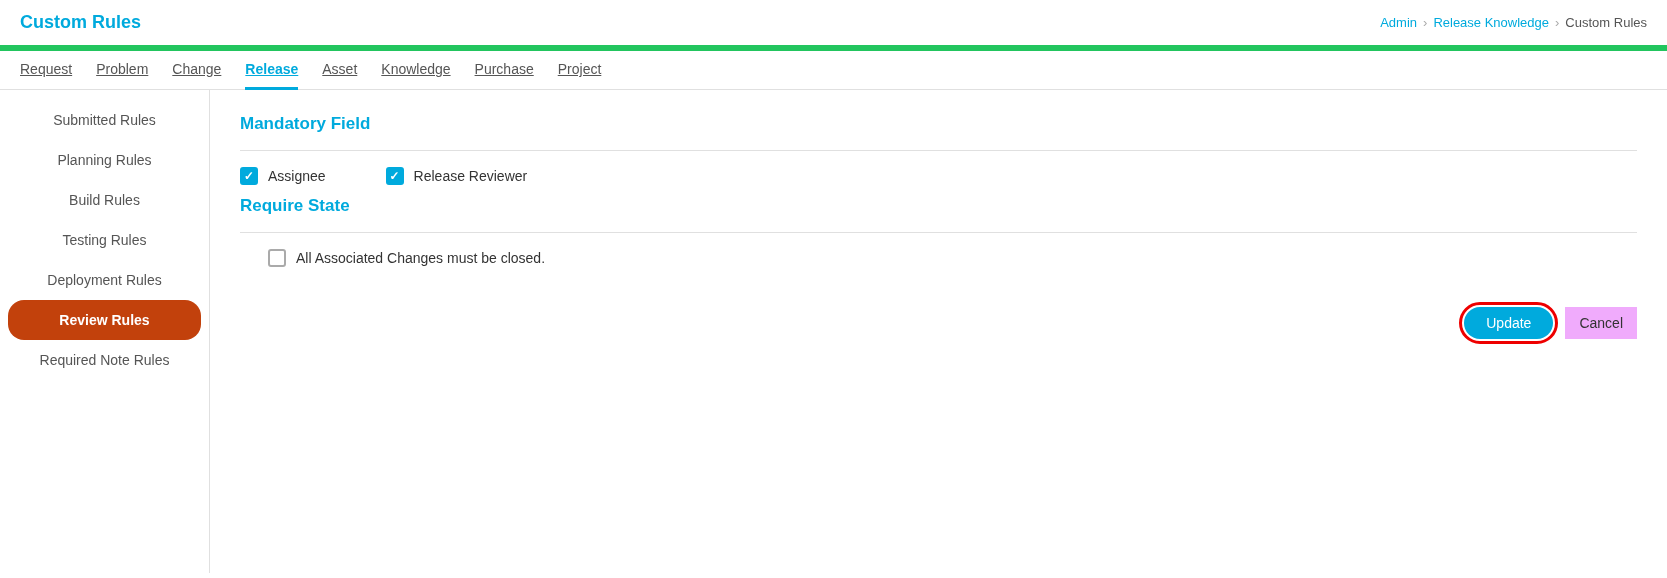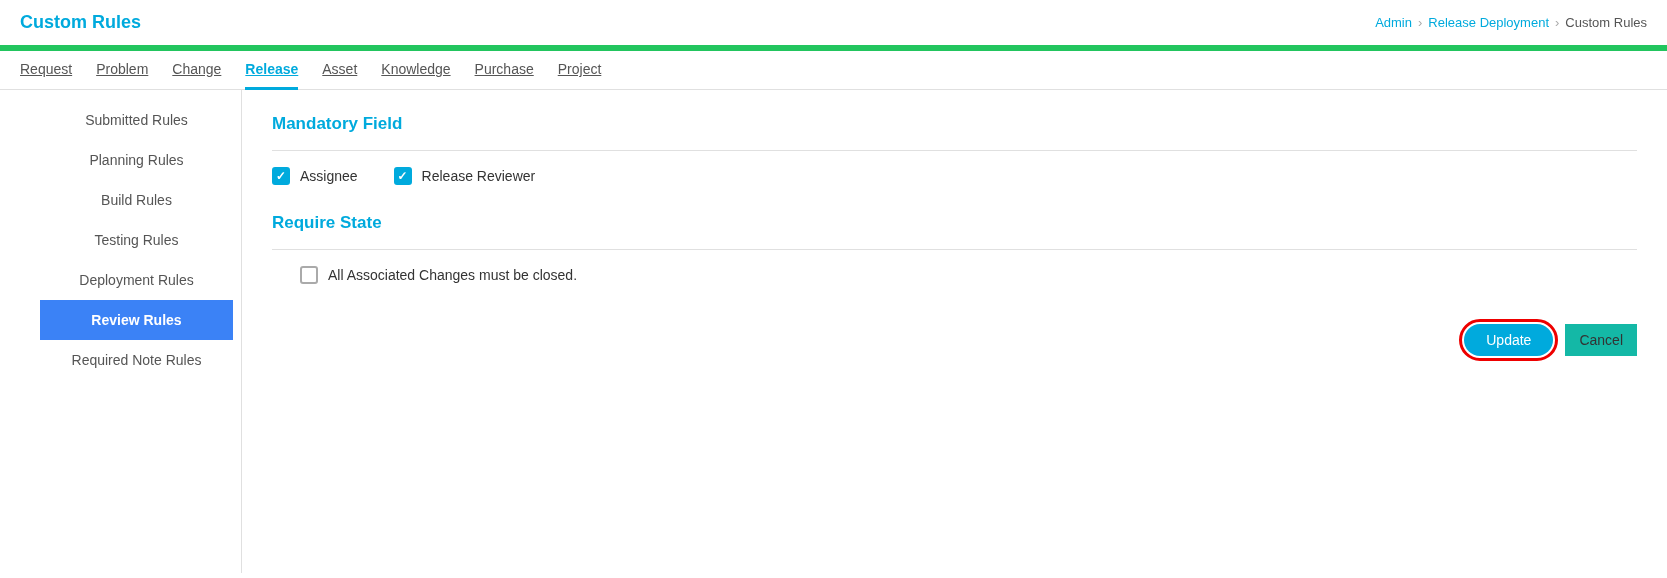--- a/index.html
+++ b/index.html
@@ -48,42 +48,41 @@
     .tab-item.active {
       color: #00aadd;
       border-bottom: 3px solid #00aadd;
       font-weight: bold;
     }
 
     
     .main-layout {
       display: flex;
       height: calc(578px - 95px);
-      padding-left: 32px;
     }
 
     
     .sidebar {
       width: 210px;
       border-right: 1px solid #e0e0e0;
       padding-top: 10px;
       flex-shrink: 0;
     }
     .sidebar-item {
       padding: 12px 16px;
       font-size: 14px;
       color: #555;
       cursor: pointer;
       text-align: center;
     }
     .sidebar-item.active {
-      background: #3b82f6;
+      background: #c2410c;
       color: #fff;
       font-weight: bold;
-      border-radius: 0;
+      border-radius: 16px;
       margin: 0 8px;
     }
 
     
     .content {
       flex: 1;
       padding: 24px 30px;
       overflow-y: auto;
     }
 
@@ -135,22 +134,22 @@
       background: #fff;
       border: 2px solid #aaa;
       border-radius: 3px;
       cursor: pointer;
       flex-shrink: 0;
     }
 
     .mandatory-row {
       display: flex;
       align-items: center;
-      gap: 36px;
-      margin-bottom: 28px;
+      gap: 60px;
+      margin-bottom: 11px;
     }
     .field-check {
       display: flex;
       align-items: center;
       gap: 10px;
     }
 
     
     .button-row {
       display: flex;
@@ -163,37 +162,37 @@
       color: #fff;
       border: none;
       border-radius: 20px;
       padding: 8px 22px;
       font-size: 14px;
       cursor: pointer;
       outline: 3px solid #e00;
       outline-offset: 2px;
     }
     .btn-cancel {
-      background: #14b8a6;
+      background: #f0abfc;
       color: #333;
       border: none;
       padding: 8px 14px;
       font-size: 14px;
       cursor: pointer;
     }
   </style>
 </head>
 <body>
 
 <div class="top-header">
   <span class="app-title">Custom Rules</span>
   <div class="breadcrumb">
     <span class="bc-link">Admin</span>
     <span class="sep">›</span>
-    <span class="bc-link">Release Deployment</span>
+    <span class="bc-link">Release Knowledge</span>
     <span class="sep">›</span>
     <span>Custom Rules</span>
   </div>
 </div>
 
 <div class="tab-nav">
   <div class="tab-item">Request</div>
   <div class="tab-item">Problem</div>
   <div class="tab-item">Change</div>
   <div class="tab-item active">Release</div>

